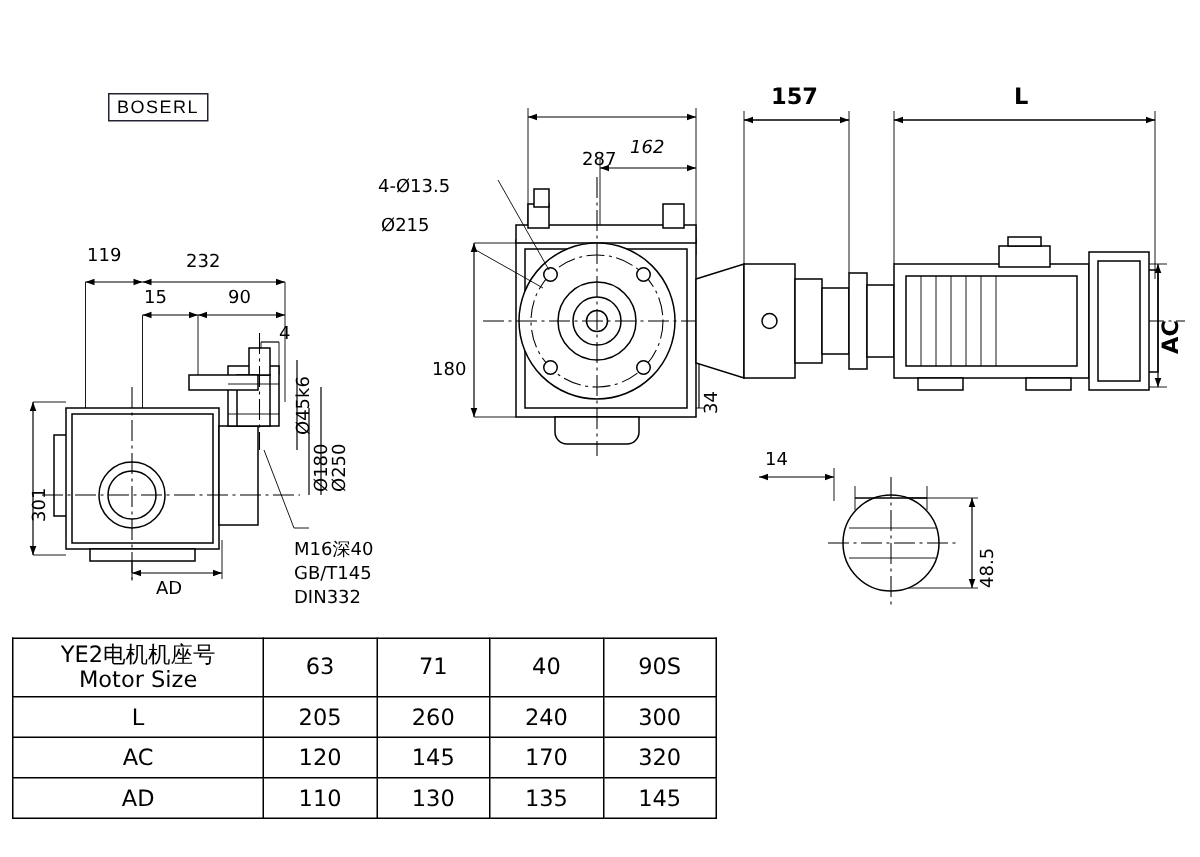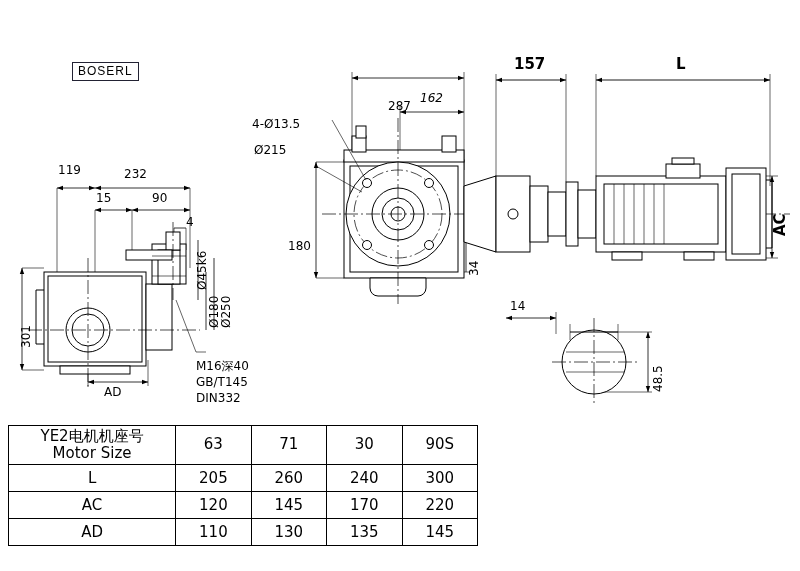--- a/index.html
+++ b/index.html
@@ -333,36 +333,36 @@
 
   <table class="spec">
     <tbody>
         <tr class="head">
       <td class="firstcol">
         <span class="tbl-two-line">YE2电机机座号</span>
         <span class="tbl-two-line">Motor Size</span>
       </td>
       <td class="datacol">63</td>
       <td class="datacol">71</td>
-      <td class="datacol">30</td>
+      <td class="datacol">40</td>
       <td class="datacol">90S</td>
     </tr>
     <tr>
       <td class="firstcol">L</td>
       <td class="datacol">205</td>
       <td class="datacol">260</td>
       <td class="datacol">240</td>
       <td class="datacol">300</td>
     </tr>
     <tr>
       <td class="firstcol">AC</td>
       <td class="datacol">120</td>
       <td class="datacol">145</td>
       <td class="datacol">170</td>
-      <td class="datacol">220</td>
+      <td class="datacol">320</td>
     </tr>
     <tr>
       <td class="firstcol">AD</td>
       <td class="datacol">110</td>
       <td class="datacol">130</td>
       <td class="datacol">135</td>
       <td class="datacol">145</td>
     </tr>
   </tbody>
     </table>

